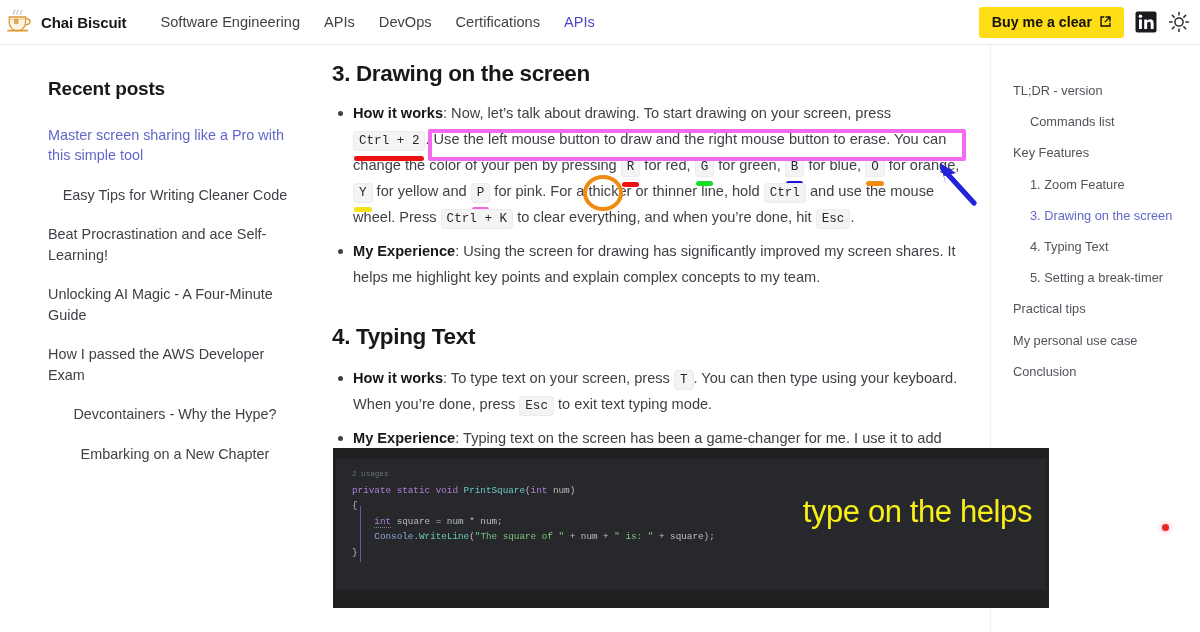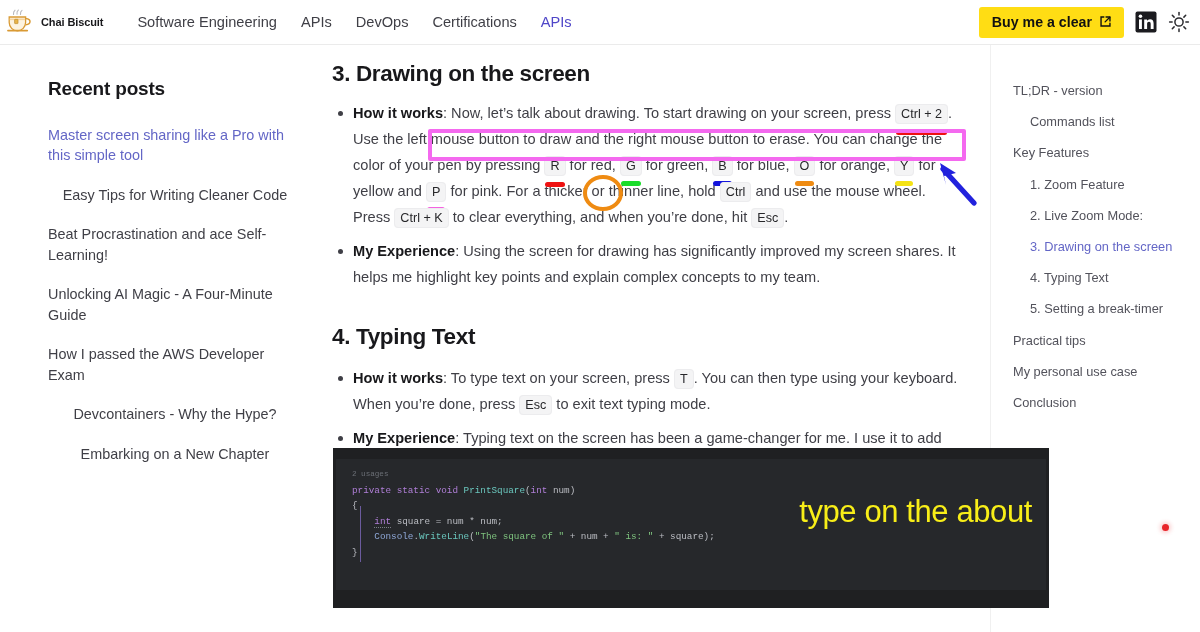--- a/index.html
+++ b/index.html
@@ -19,21 +19,21 @@
     height: 45px;
     display: flex;
     align-items: center;
     padding: 0 10px 0 6px;
     border-bottom: 1px solid #ebebeb;
     background: #fff;
   }
   .brand { display: flex; align-items: center; gap: 7px; margin-right: 22px; }
   .logo-cup { width: 28px; height: 28px; display: block; }
   .brand-name {
-    font-size: 11px; font-weight: bold; color: #18181b;
+    font-size: 15px; font-weight: bold; color: #18181b;
     letter-spacing: -0.1px; white-space: nowrap;
   }
   .main-nav { display: flex; align-items: center; gap: 0px; }
   .nav-link {
     font-size: 14.6px; color: #3f3f46; text-decoration: none;
     padding: 4px 12px; white-space: nowrap; cursor: pointer;
   }
   .nav-link.active { color: #4f46c8; }
   .header-right { margin-left: auto; display: flex; align-items: center; gap: 11px; }
   .coffee-btn {
@@ -96,21 +96,21 @@
   }
   ul.bullets > li::before {
     content: "";
     position: absolute;
     left: -15px; top: 10px;
     width: 5px; height: 5px; border-radius: 50%;
     background: #3f3f46;
   }
   .lead { font-weight: bold; color: #18181b; }
   code.key {
-    font-family: Liberation Sans, sans-serif;
+    font-family: Liberation Mono, monospace;
     font-size: 12.6px;
     background: #f4f4f5;
     border: 1px solid #ececee;
     border-radius: 4px;
     padding: 2px 5px;
     color: #27272a;
     white-space: nowrap;
     position: relative;
   }
 
@@ -317,41 +317,40 @@
 
     <div class="code-shot">
       <div class="code-inner">
         <div class="guide-line"></div>
         <pre class="code-pre"><span class="c-usages">2 usages</span>
 <span class="c-kw">private static void </span><span class="c-fn">PrintSquare</span><span class="c-var">(</span><span class="c-kw">int</span><span class="c-var"> num</span><span class="c-var">)</span>
 <span class="c-var">{</span>
     <span class="c-kw c-under">int</span><span class="c-var"> square = num * num;</span>
     <span class="c-type">Console</span><span class="c-var">.</span><span class="c-fn">WriteLine</span><span class="c-var">(</span><span class="c-str">"The square of "</span><span class="c-var"> + num + </span><span class="c-str">" is: "</span><span class="c-var"> + square);</span>
 <span class="c-var">}</span></pre>
-        <div class="screen-text">type on the about</div>
+        <div class="screen-text">type on the helps</div>
       </div>
     </div>
 
     <div class="anno pink-rect" style="left: 98px; top: 84px; width: 538px; height: 32px;"></div>
 
     <div class="anno orange-circle" style="left: 253px; top: 130px; width: 40px; height: 36px;"></div>
 
     <svg class="anno" style="left: 600px; top: 112px; width: 56px; height: 50px;" viewBox="0 0 56 50">
       <path d="M44 46 L13 12" stroke="#2222dd" stroke-width="5.2" stroke-linecap="round" fill="none"></path>
       <path d="M10 6 L26 16 L14 19 L16 28 Z" fill="#2222dd"></path>
     </svg>
   </main>
 
   <aside class="toc">
     <nav class="toc-list">
       <a class="toc-item" href="#">TL;DR - version</a>
       <a class="toc-item sub" href="#">Commands list</a>
       <a class="toc-item" href="#">Key Features</a>
       <a class="toc-item sub" href="#">1. Zoom Feature</a>
-      <a class="toc-item sub" href="#">2. Live Zoom Mode:</a>
       <a class="toc-item sub active" href="#">3. Drawing on the screen</a>
       <a class="toc-item sub" href="#">4. Typing Text</a>
       <a class="toc-item sub" href="#">5. Setting a break-timer</a>
       <a class="toc-item" href="#">Practical tips</a>
       <a class="toc-item" href="#">My personal use case</a>
       <a class="toc-item" href="#">Conclusion</a>
     </nav>
   </aside>
 
   <div class="anno red-dot" style="left: 1162px; top: 479px;"></div>

